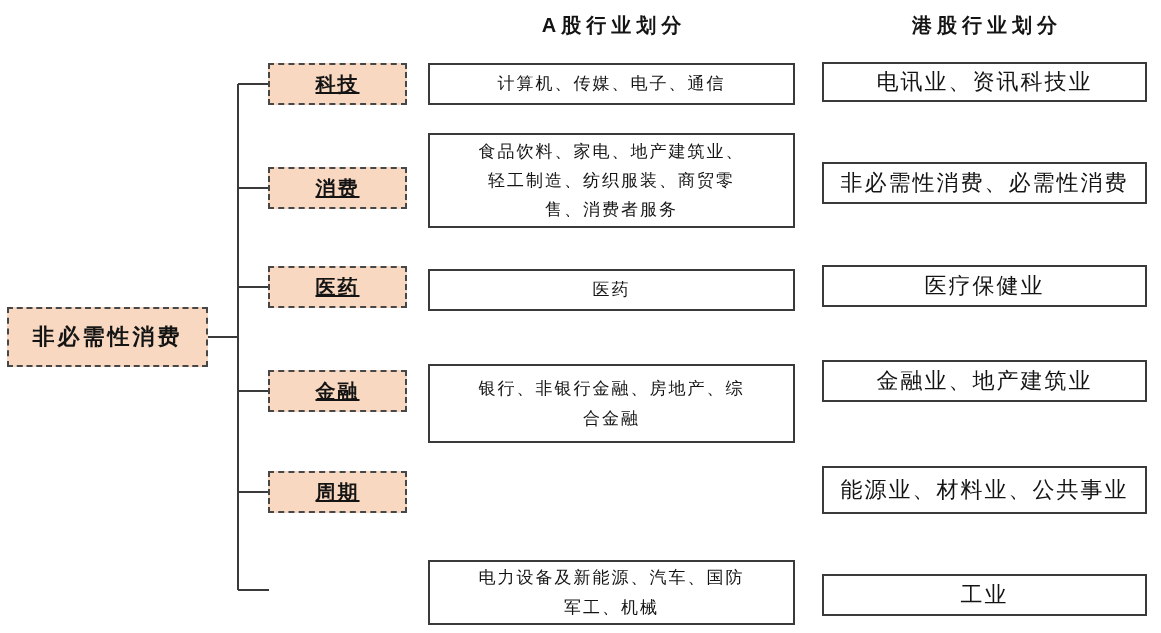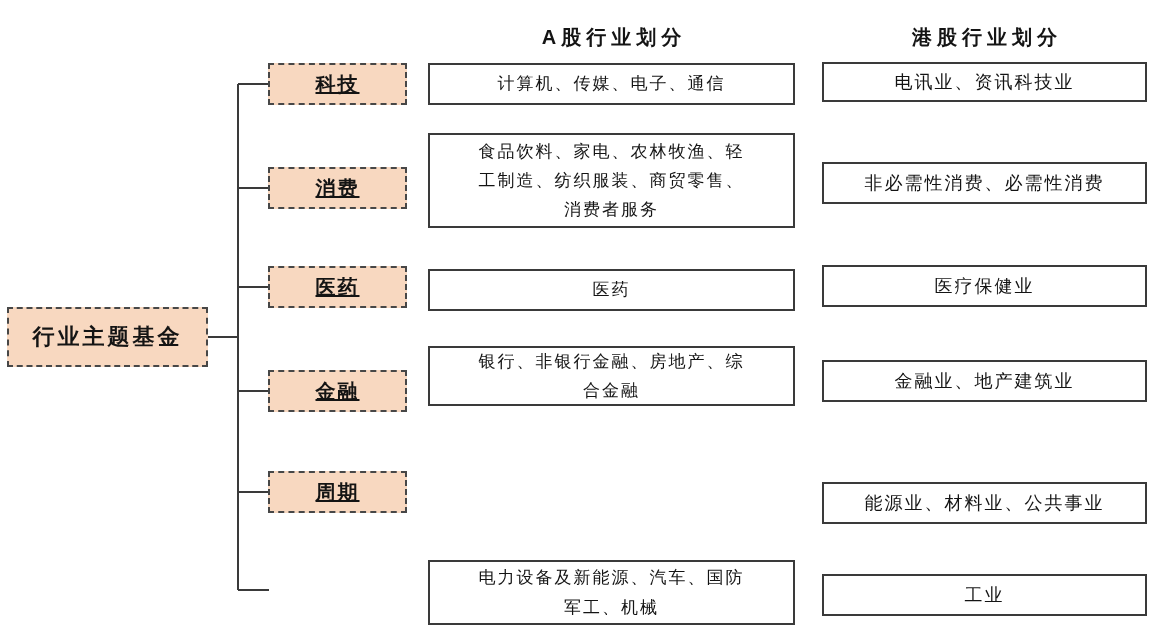--- a/index.html
+++ b/index.html
@@ -20,21 +20,20 @@
     overflow:hidden;
   }
   .connectors{position:absolute;left:0;top:0;}
   .connectors path{stroke:var(--line);stroke-width:2;fill:none;}
 
   .col-header{
     position:absolute;top:10px;height:30px;
     display:flex;align-items:center;justify-content:center;
     font-size:20px;font-weight:700;letter-spacing:5px;
     text-indent:5px;
-    margin-top:12px;
   }
   .hdr-a{left:428px;width:367px;}
   .hdr-hk{left:822px;width:325px;}
 
   .root-node{
     position:absolute;left:7px;top:307px;width:201px;height:60px;
     background:var(--node-fill);
     border:2px dashed var(--node-border);
     box-sizing:border-box;
     display:flex;align-items:center;justify-content:center;
@@ -57,21 +56,21 @@
     font-size:17px;letter-spacing:2px;line-height:1.72;
     padding:0 40px;
     background:#fff;
   }
   .hbox{
     position:absolute;left:822px;width:325px;
     border:2px solid var(--box-border);
     box-sizing:border-box;
     display:flex;align-items:center;justify-content:center;
     text-align:center;
-    font-size:18px;letter-spacing:2px;
+    font-size:22px;letter-spacing:2px;
     padding:0 10px;
     background:#fff;
   }
 </style>
 </head>
 <body>
 
 <div class="canvas">
 
   <svg class="connectors" width="1161" height="633">
@@ -81,37 +80,37 @@
     <path d="M238 188 H 269"></path>
     <path d="M238 287 H 269"></path>
     <path d="M238 391 H 269"></path>
     <path d="M238 492 H 269"></path>
     <path d="M238 590 H 269"></path>
   </svg>
 
   <div class="col-header hdr-a">A股行业划分</div>
   <div class="col-header hdr-hk">港股行业划分</div>
 
-  <div class="root-node">行业主题基金</div>
+  <div class="root-node">非必需性消费</div>
 
   <div class="cat-node" style="top:63px">科技</div>
   <div class="abox" style="top:63px;height:42px">计算机、传媒、电子、通信</div>
   <div class="hbox" style="top:62px;height:40px">电讯业、资讯科技业</div>
 
   <div class="cat-node" style="top:167px">消费</div>
-  <div class="abox" style="top:133px;height:95px">食品饮料、家电、农林牧渔、轻工制造、纺织服装、商贸零售、消费者服务</div>
+  <div class="abox" style="top:133px;height:95px">食品饮料、家电、地产建筑业、轻工制造、纺织服装、商贸零售、消费者服务</div>
   <div class="hbox" style="top:162px;height:42px">非必需性消费、必需性消费</div>
 
   <div class="cat-node" style="top:266px">医药</div>
   <div class="abox" style="top:269px;height:42px">医药</div>
   <div class="hbox" style="top:265px;height:42px">医疗保健业</div>
 
   <div class="cat-node" style="top:370px">金融</div>
-  <div class="abox" style="top:346px;height:60px">银行、非银行金融、房地产、综合金融</div>
+  <div class="abox" style="top:364px;height:79px">银行、非银行金融、房地产、综合金融</div>
   <div class="hbox" style="top:360px;height:42px">金融业、地产建筑业</div>
 
   <div class="cat-node" style="top:471px">周期</div>
-  <div class="hbox" style="top:482px;height:42px">能源业、材料业、公共事业</div>
+  <div class="hbox" style="top:466px;height:48px">能源业、材料业、公共事业</div>
 
   <div class="abox" style="top:560px;height:65px">电力设备及新能源、汽车、国防军工、机械</div>
   <div class="hbox" style="top:574px;height:42px">工业</div>
 
 </div>
 
 </body></html>

